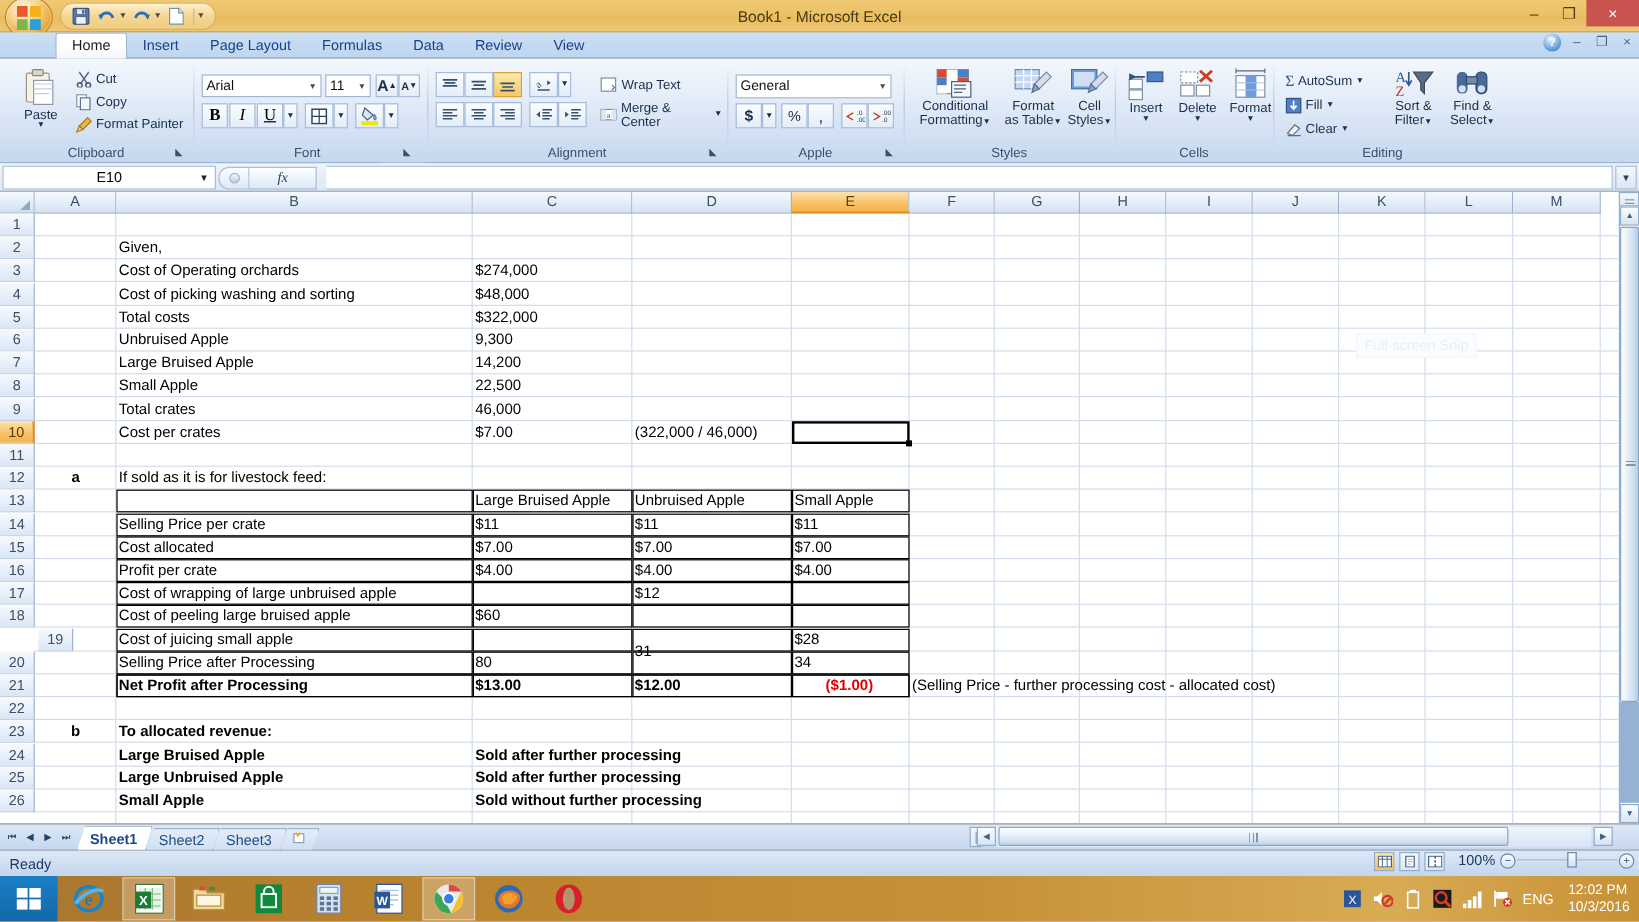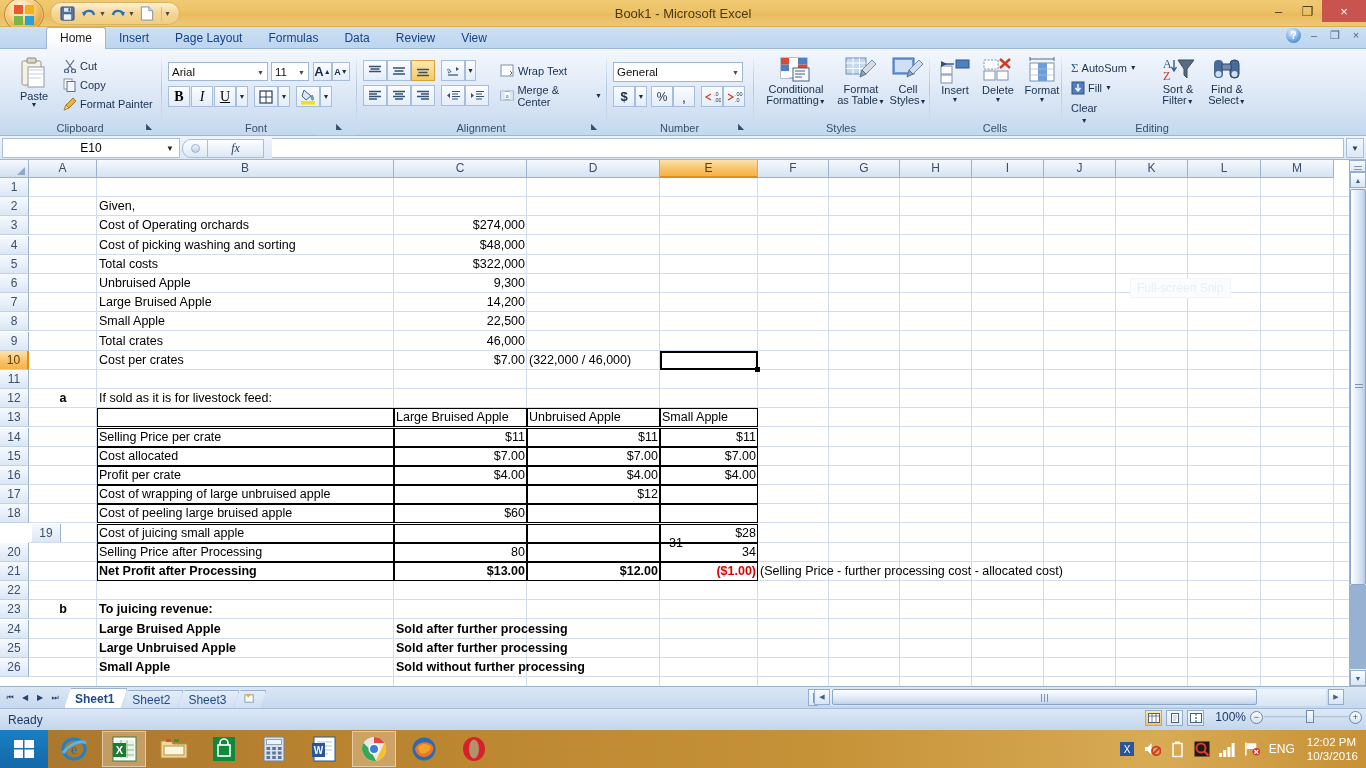--- a/index.html
+++ b/index.html
@@ -157,21 +157,21 @@
     border-right:1px solid #9db3cd; border-bottom:1px solid #c2d2e5;}
   .rh.sel { background:linear-gradient(to bottom,#fde2ae,#f8c164 60%,#f5b34a);
     border-right:2px solid #e08c1e; color:#5a3c05;}
   .cells { position:absolute; left:29px; top:18px; width:1320px; height:508px; overflow:hidden;}
   .gl-v { position:absolute; top:0; width:1px; background:#d3dced; }
   .gl-h { position:absolute; left:0; width:1320px; height:1px; background:#d3dced; }
   .cell {
     position:absolute; font-size:12.5px; color:#000; line-height:19px;
     white-space:nowrap; overflow:visible; padding:0 2px;
   }
-  .cell.r { text-align:right; }
+  .cell.r { }
   .cell.c { text-align:center; }
   .cell.b { font-weight:bold; }
   .cell.red { color:#e00000; }
   .bx { position:absolute; border:1px solid #000; }
   .selbox { position:absolute; border:2px solid #000; }
   .selbox:after{content:"";position:absolute;right:-4px;bottom:-4px;width:5px;height:5px;background:#000;}
   .ghost-tip {
     position:absolute; font-size:12px; color:#e8eef6;
     background:#fbfcfe; border:1px solid #f2f5f9; padding:2px 6px;
   }
@@ -550,21 +550,21 @@
           <path d="M7 4 L2 7 L7 10" stroke="#cc3b1e" stroke-width="1.2" fill="none"></path>
         </svg>
       </div>
       <div class="ribbon-sq" style="position:absolute;left:116px;top:36px;width:22px;height:21px;">
         <svg width="17" height="14" viewBox="0 0 17 14">
           <text x="9" y="6" font-size="5.5" fill="#1b2c45" font-family="Liberation Sans, sans-serif">.00</text>
           <text x="9" y="12" font-size="5.5" fill="#1b2c45" font-family="Liberation Sans, sans-serif">.0</text>
           <path d="M2 4 L7 7 L2 10" stroke="#cc3b1e" stroke-width="1.2" fill="none"></path>
         </svg>
       </div>
-      <div class="grp-label">Number</div>
+      <div class="grp-label">Apple</div>
       <div class="dlg-launch">◣</div>
     </div>
     <div class="grp-sep" style="left:753px;"></div>
 
     <div class="grp" style="left:754px;width:174px;">
       <div class="btn-lg" style="position:absolute;left:4px;top:6px;width:76px;line-height:11px;">
         <svg width="34" height="28" viewBox="0 0 34 28">
           <rect x="2" y="2" width="26" height="20" fill="#fff" stroke="#7d90a8"></rect>
           <rect x="2" y="2" width="8" height="6.6" fill="#d94a32"></rect>
           <rect x="10" y="2" width="9" height="6.6" fill="#fdfdfd"></rect>
@@ -646,21 +646,21 @@
         <span style="font-size:7px;">▼</span>
       </div>
       <div class="btn-sm" style="position:absolute;left:6px;top:28px;">
         <svg width="14" height="14" viewBox="0 0 14 14" class="ic">
           <rect x="1" y="1" width="12" height="12" fill="#4e7fc2" stroke="#33507c"></rect>
           <path d="M7 3 V9 M4.5 7 L7 10 L9.5 7" stroke="#fff" stroke-width="1.4" fill="none"></path>
         </svg>
         <span>Fill</span>
         <span style="font-size:7px;">▼</span>
       </div>
-      <div class="btn-sm" style="position:absolute;left:6px;top:48px;flex-direction:column;">
+      <div class="btn-sm" style="position:absolute;left:6px;top:48px;">
         <svg width="14" height="14" viewBox="0 0 14 14" class="ic">
           <path d="M2 10 L8 3 L12 6 L6 12 Z" fill="#f0f4fa" stroke="#5b6b80"></path>
           <path d="M2 12 H13" stroke="#5b6b80"></path>
         </svg>
         <span>Clear</span>
         <span style="font-size:7px;">▼</span>
       </div>
       <div class="btn-lg" style="position:absolute;left:92px;top:6px;width:48px;line-height:11px;">
         <svg width="34" height="28" viewBox="0 0 34 28">
           <text x="2" y="12" font-size="12" fill="#2f5a93" font-family="Liberation Serif, serif">A</text>
@@ -833,21 +833,21 @@
         <div class="cell" style="left: 68px; top: 365px; width: 297px; height: 19px; line-height: 18px;">Selling Price after Processing</div>
         <div class="cell r" style="left: 365px; top: 365px; width: 133px; height: 19px; line-height: 18px;">80</div>
         <div class="cell r" style="left: 498px; top: 356px; width: 158px; height: 19px; line-height: 18px;">31</div>
         <div class="cell r" style="left: 631px; top: 365px; width: 98px; height: 19px; line-height: 18px;">34</div>
         <div class="cell b" style="left: 68px; top: 384px; width: 297px; height: 19px; line-height: 18px;">Net Profit after Processing</div>
         <div class="cell r b" style="left: 365px; top: 384px; width: 133px; height: 19px; line-height: 18px;">$13.00</div>
         <div class="cell r b" style="left: 498px; top: 384px; width: 133px; height: 19px; line-height: 18px;">$12.00</div>
         <div class="cell r b red" style="left: 631px; top: 384px; width: 98px; height: 19px; line-height: 18px; padding-left: 28px;">($1.00)</div>
         <div class="cell" style="left: 729px; top: 384px; width: 71px; height: 19px; line-height: 18px;">(Selling Price - further processing cost - allocated cost)</div>
         <div class="cell c b" style="left: 0px; top: 422px; width: 68px; height: 19px; line-height: 18px;">b</div>
-        <div class="cell b" style="left: 68px; top: 422px; width: 297px; height: 19px; line-height: 18px;">To juicing revenue:</div>
+        <div class="cell b" style="left: 68px; top: 422px; width: 297px; height: 19px; line-height: 18px;">To allocated revenue:</div>
         <div class="cell b" style="left: 68px; top: 442px; width: 297px; height: 19px; line-height: 18px;">Large Bruised Apple</div>
         <div class="cell b" style="left: 365px; top: 442px; width: 133px; height: 19px; line-height: 18px;">Sold after further processing</div>
         <div class="cell b" style="left: 68px; top: 461px; width: 297px; height: 19px; line-height: 18px;">Large Unbruised Apple</div>
         <div class="cell b" style="left: 365px; top: 461px; width: 133px; height: 19px; line-height: 18px;">Sold after further processing</div>
         <div class="cell b" style="left: 68px; top: 480px; width: 297px; height: 19px; line-height: 18px;">Small Apple</div>
         <div class="cell b" style="left: 365px; top: 480px; width: 133px; height: 19px; line-height: 18px;">Sold without further processing</div>
         <div class="bx" style="left: 68px; top: 230px; width: 297px; height: 19px;"></div>
         <div class="bx" style="left: 365px; top: 230px; width: 133px; height: 19px;"></div>
         <div class="bx" style="left: 498px; top: 230px; width: 133px; height: 19px;"></div>
         <div class="bx" style="left: 631px; top: 230px; width: 98px; height: 19px;"></div>

